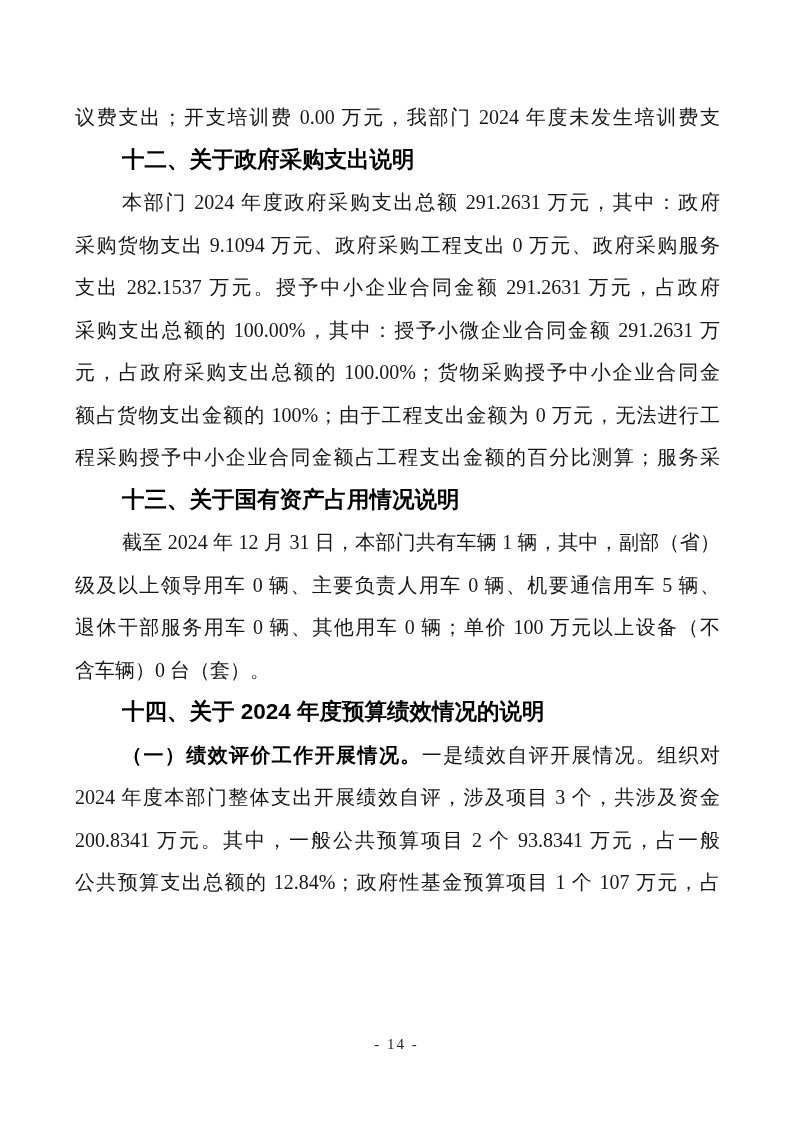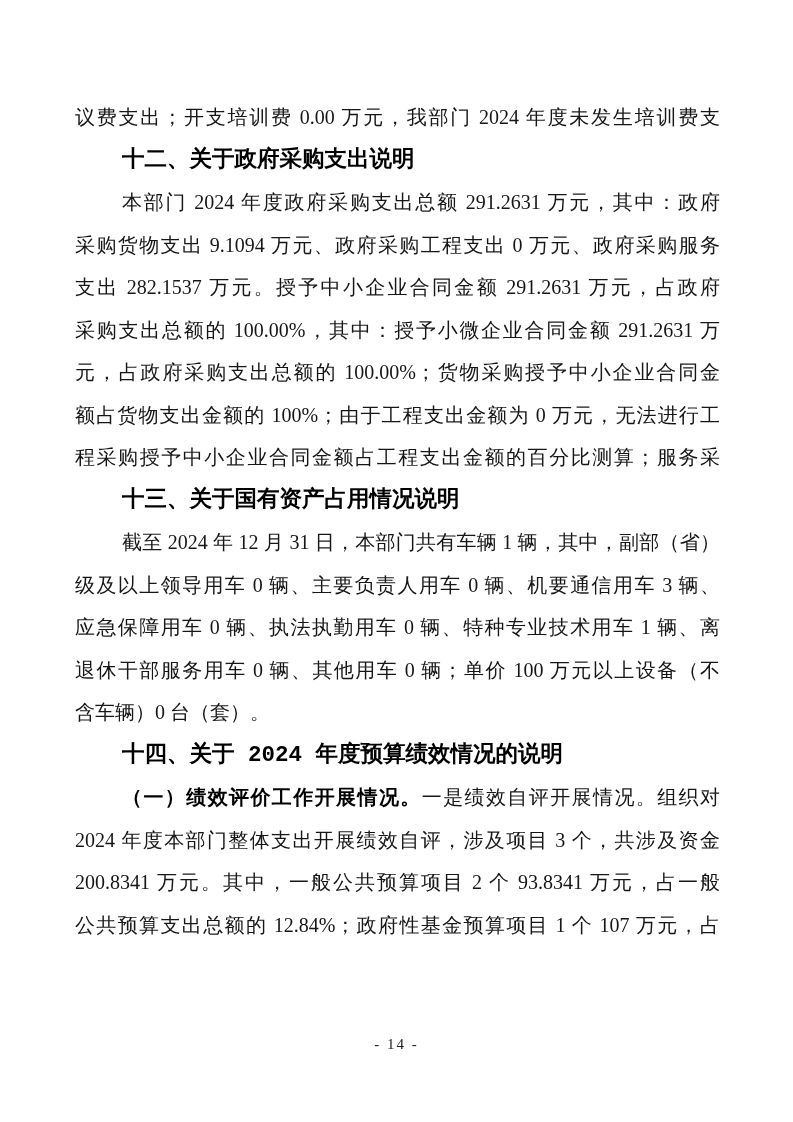--- a/index.html
+++ b/index.html
@@ -31,21 +31,21 @@
   }
   .line.fill {
     white-space: normal;
     text-align: justify;
     text-align-last: justify;
   }
   .line.indent {
     text-indent: 47px;
   }
   .line.heading {
-    font-family: Liberation Mono, monospace;
+    font-family: Liberation Sans, sans-serif;
     font-weight: bold;
     font-size: 22.5px;
     color: #000000;
   }
   .bold {
     font-family: "Liberation Sans", "DejaVu Sans", sans-serif;
     font-weight: bold;
     color: #000000;
     margin-top: 37px;
   }
@@ -70,22 +70,21 @@
       <div class="line indent heading"><span>十二、关于政府采购支出说明</span></div>
       <div class="line fill indent"><span>本部门 2024 年度政府采购支出总额 291.2631 万元，其中：政府</span></div>
       <div class="line fill"><span>采购货物支出 9.1094 万元、政府采购工程支出 0 万元、政府采购服务</span></div>
       <div class="line fill"><span>支出 282.1537 万元。授予中小企业合同金额 291.2631 万元，占政府</span></div>
       <div class="line fill"><span>采购支出总额的 100.00%，其中：授予小微企业合同金额 291.2631 万</span></div>
       <div class="line fill"><span>元，占政府采购支出总额的 100.00%；货物采购授予中小企业合同金</span></div>
       <div class="line fill"><span>额占货物支出金额的 100%；由于工程支出金额为 0 万元，无法进行工</span></div>
       <div class="line fill"><span>程采购授予中小企业合同金额占工程支出金额的百分比测算；服务采</span></div>
       <div class="line indent heading"><span>十三、关于国有资产占用情况说明</span></div>
       <div class="line fill indent"><span>截至 2024 年 12 月 31 日，本部门共有车辆 1 辆，其中，副部（省）</span></div>
-      <div class="line fill"><span>级及以上领导用车 0 辆、主要负责人用车 0 辆、机要通信用车 3 辆、</span></div>
-      <div class="line fill"><span>应急保障用车 0 辆、执法执勤用车 0 辆、特种专业技术用车 1 辆、离</span></div>
+      <div class="line fill"><span>级及以上领导用车 0 辆、主要负责人用车 0 辆、机要通信用车 5 辆、</span></div>
       <div class="line fill"><span>退休干部服务用车 0 辆、其他用车 0 辆；单价 100 万元以上设备（不</span></div>
       <div class="line"><span>含车辆）0 台（套）。</span></div>
       <div class="line indent heading"><span>十四、关于 2024 年度预算绩效情况的说明</span></div>
       <div class="line fill indent"><span class="bold">（一）绩效评价工作开展情况。</span><span>一是绩效自评开展情况。组织对</span></div>
       <div class="line fill"><span>2024 年度本部门整体支出开展绩效自评，涉及项目 3 个，共涉及资金</span></div>
       <div class="line fill"><span>200.8341 万元。其中，一般公共预算项目 2 个 93.8341 万元，占一般</span></div>
       <div class="line fill"><span>公共预算支出总额的 12.84%；政府性基金预算项目 1 个 107 万元，占</span></div>
     </div>
   <div class="footer">- 14 -</div>
 </div>

